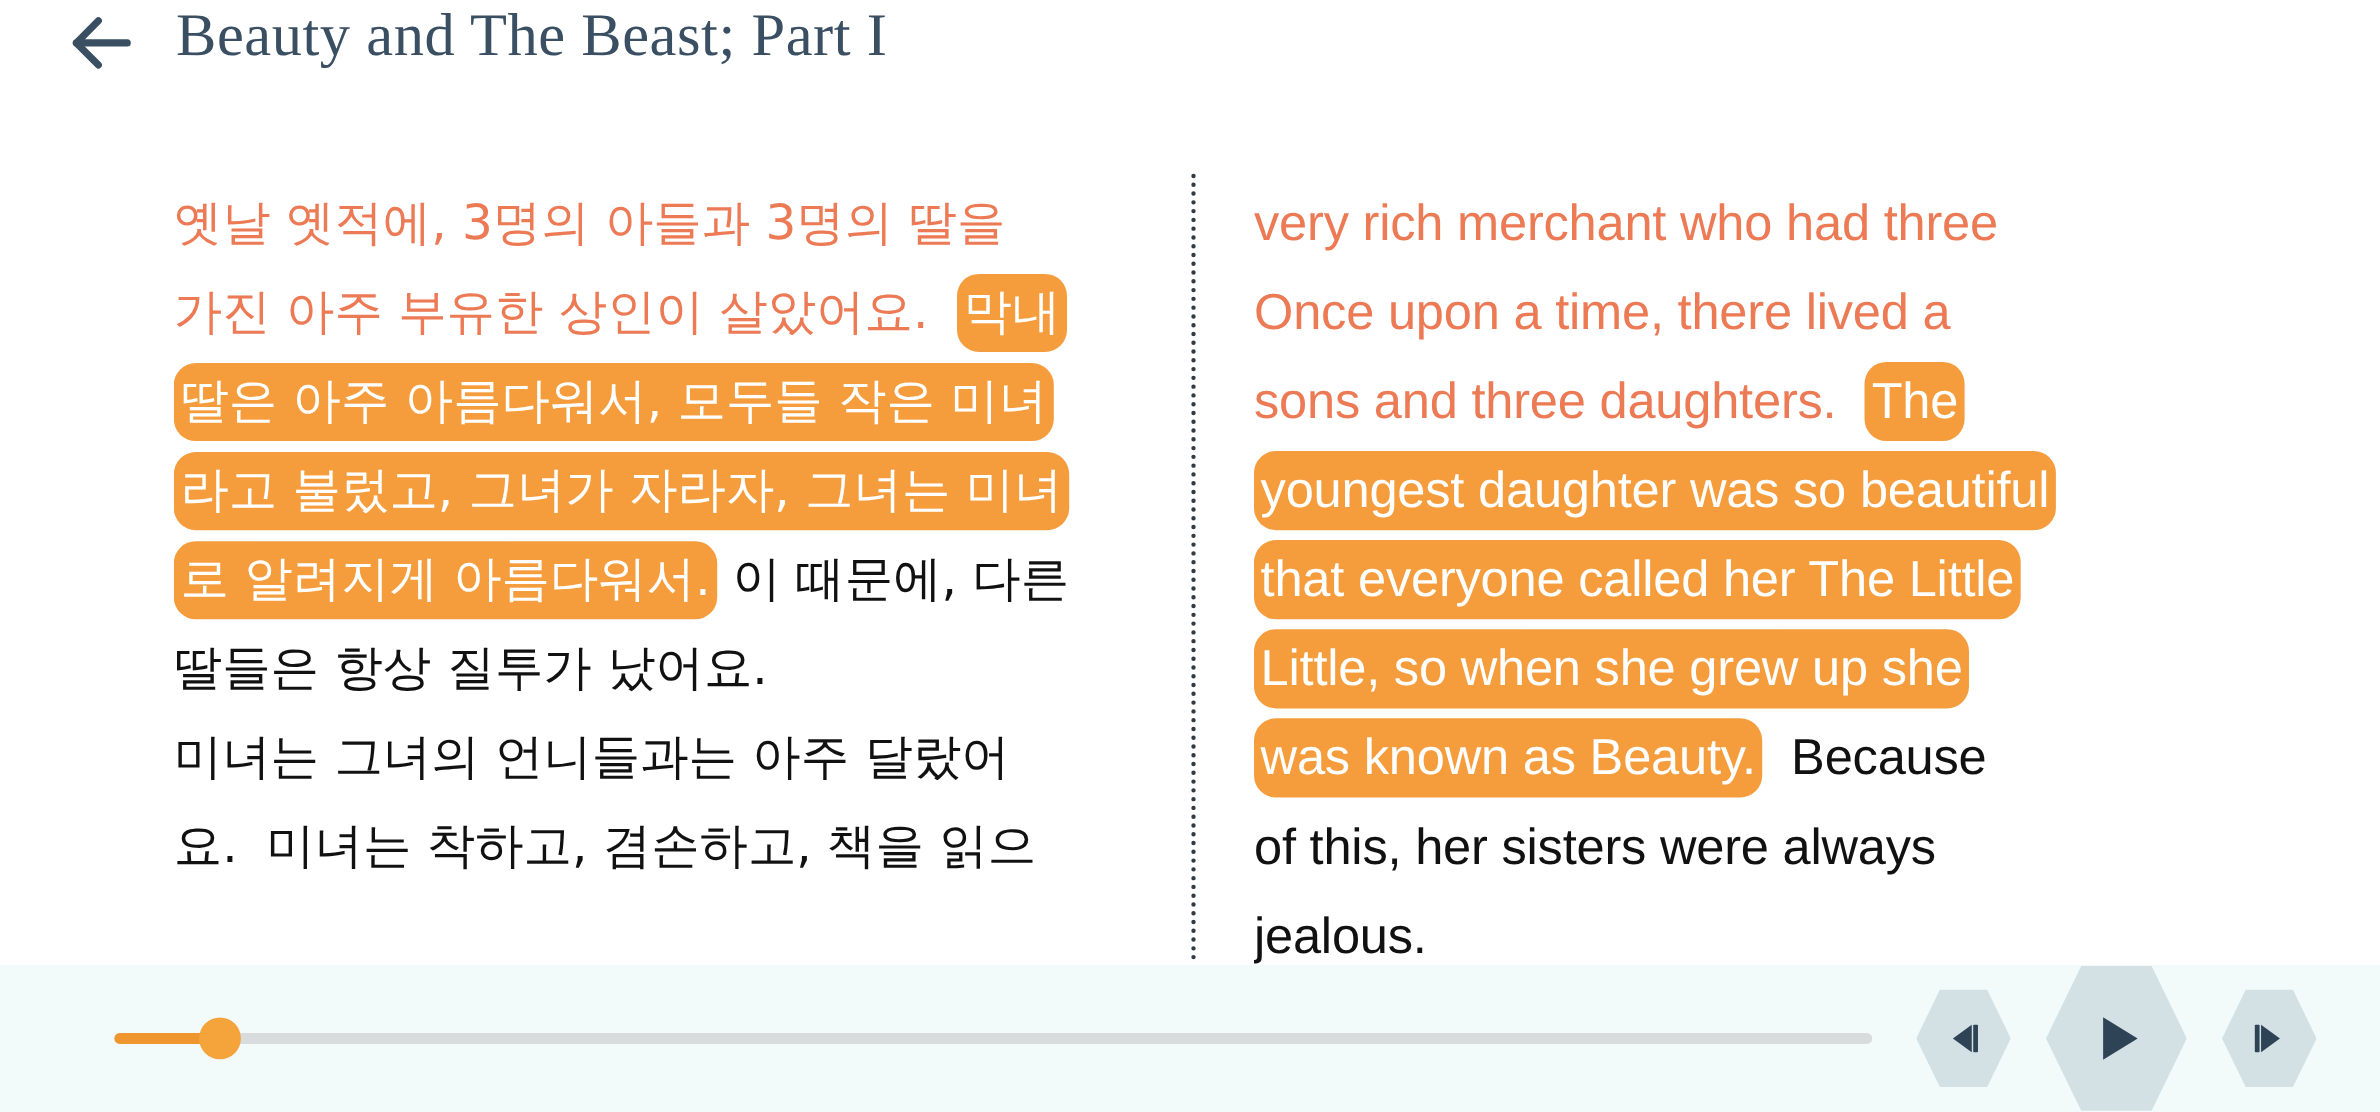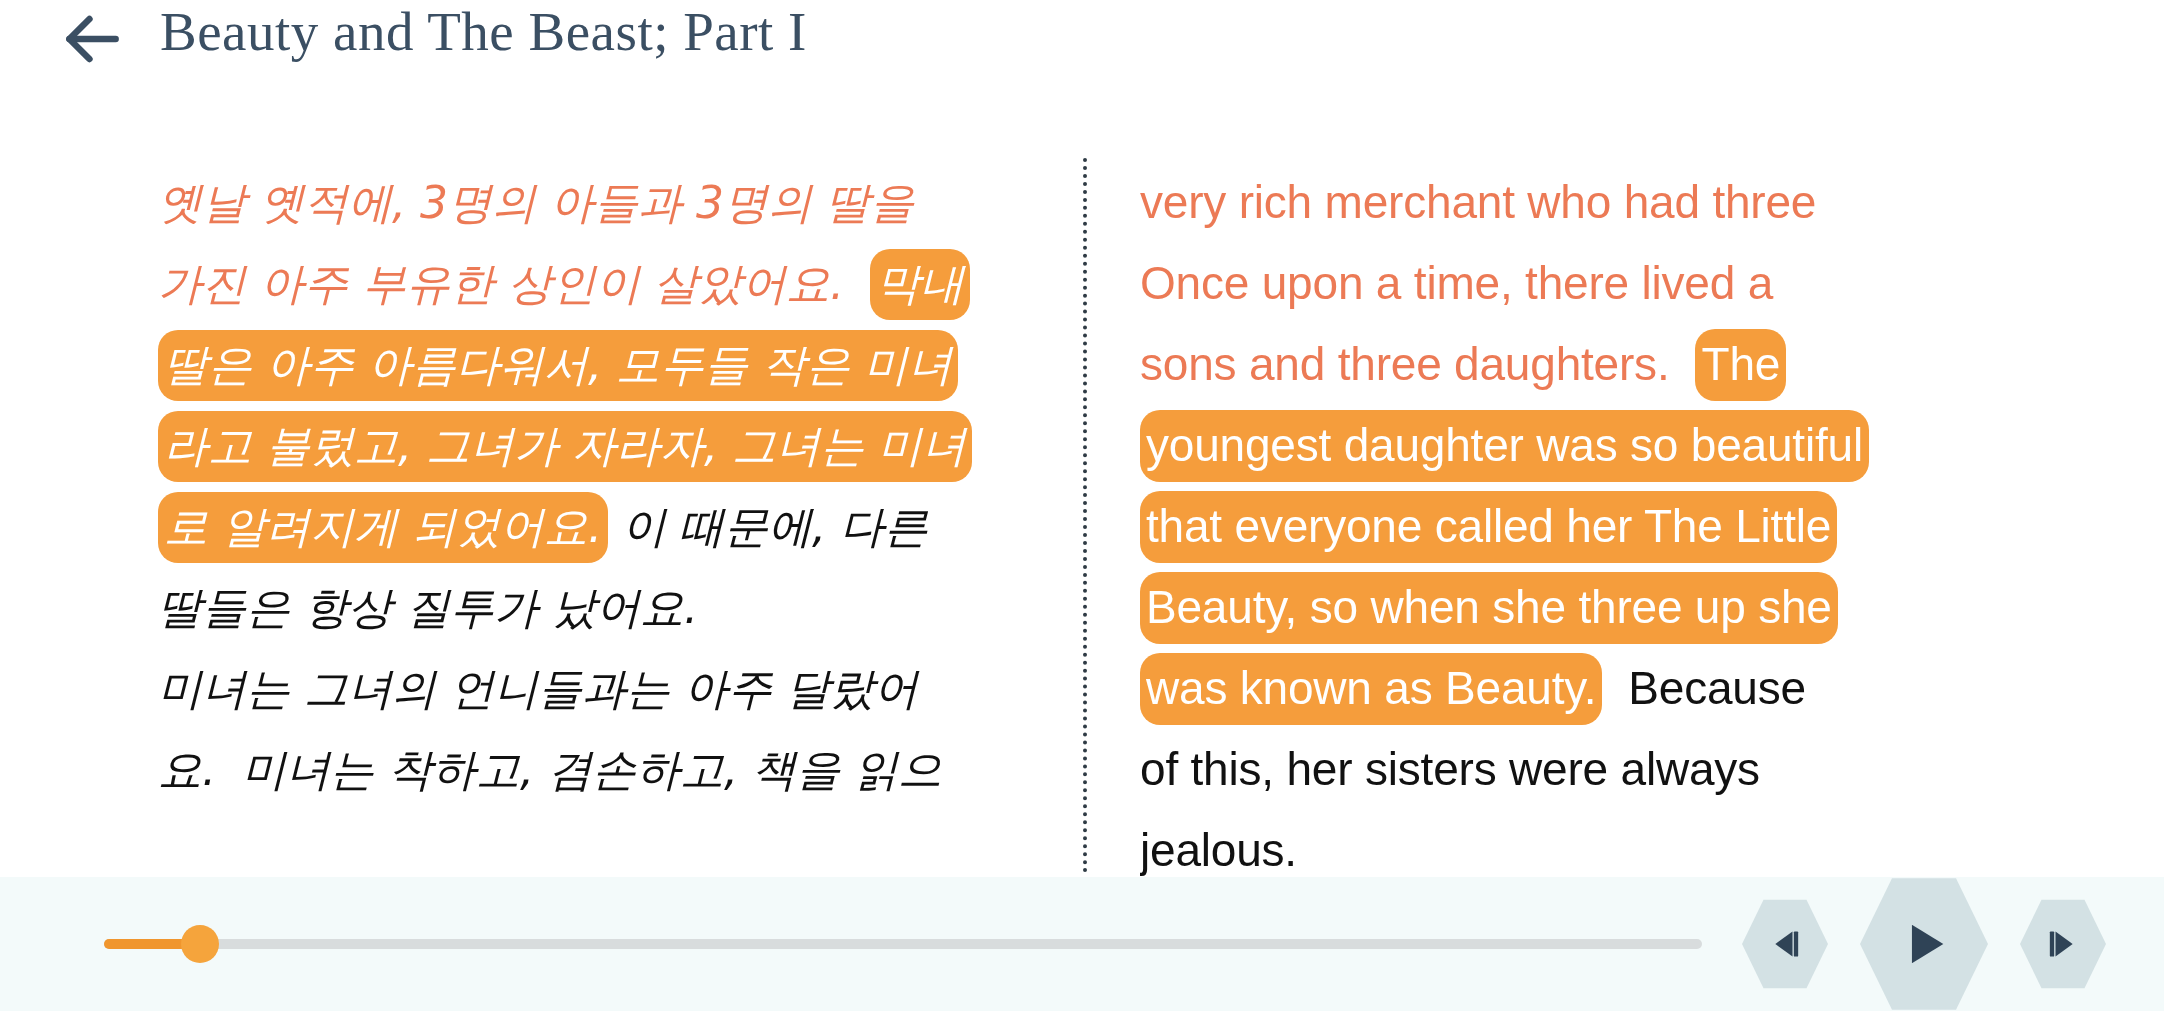--- a/index.html
+++ b/index.html
@@ -66,21 +66,20 @@
 
   .col {
     position: absolute;
     top: 0;
     overflow: hidden;
   }
   .col-ko {
     left: 158px;
     width: 860px;
     height: 727px;
-    font-style: italic;
   }
   .col-en {
     left: 1140px;
     width: 880px;
     height: 727px;
   }
 
   .para {
     margin: 0;
     padding: 0;
@@ -203,35 +202,35 @@
 <div class="reader">
 
   <div class="divider"></div>
 
   <div class="col col-ko">
     <div class="para" id="ko-lines">
         <span class="line"><span class="seg seg-read">옛날 옛적에, 3명의 아들과 3명의 딸을</span></span>
         <span class="line"><span class="seg seg-read">가진 아주 부유한 상인이 살았어요.</span><span class="gap"></span><span class="seg seg-hl">막내</span></span>
         <span class="line"><span class="seg seg-hl">딸은 아주 아름다워서, 모두들 작은 미녀</span></span>
         <span class="line"><span class="seg seg-hl">라고 불렀고, 그녀가 자라자, 그녀는 미녀</span></span>
-        <span class="line"><span class="seg seg-hl">로 알려지게 되었어요.</span><span class="gap-sm"></span><span class="seg seg-plain">이 때문에, 다른</span></span>
+        <span class="line"><span class="seg seg-hl">로 알려지게 아름다워서.</span><span class="gap-sm"></span><span class="seg seg-plain">이 때문에, 다른</span></span>
         <span class="line"><span class="seg seg-plain">딸들은 항상 질투가 났어요.</span></span>
         <span class="line"><span class="seg seg-plain">미녀는 그녀의 언니들과는 아주 달랐어</span></span>
         <span class="line"><span class="seg seg-plain">요.</span><span class="gap"></span><span class="seg seg-plain">미녀는 착하고, 겸손하고, 책을 읽으</span></span>
       </div>
   </div>
 
   <div class="col col-en">
     <div class="para" id="en-lines">
         <span class="line"><span class="seg seg-read">very rich merchant who had three</span></span>
         <span class="line"><span class="seg seg-read">Once upon a time, there lived a</span></span>
         <span class="line"><span class="seg seg-read">sons and three daughters.</span><span class="gap"></span><span class="seg seg-hl">The</span></span>
         <span class="line"><span class="seg seg-hl">youngest daughter was so beautiful</span></span>
         <span class="line"><span class="seg seg-hl">that everyone called her The Little</span></span>
-        <span class="line"><span class="seg seg-hl">Beauty, so when she three up she</span></span>
+        <span class="line"><span class="seg seg-hl">Little, so when she grew up she</span></span>
         <span class="line"><span class="seg seg-hl">was known as Beauty.</span><span class="gap"></span><span class="seg seg-plain">Because</span></span>
         <span class="line"><span class="seg seg-plain">of this, her sisters were always</span></span>
         <span class="line"><span class="seg seg-plain">jealous.</span></span>
       </div>
   </div>
 
 </div>
 
 <div class="player">
 

